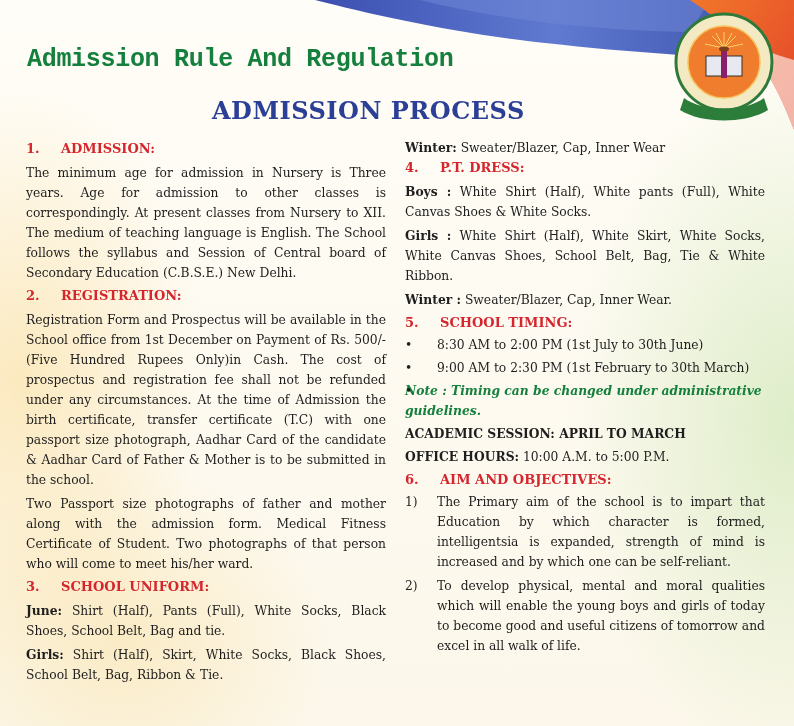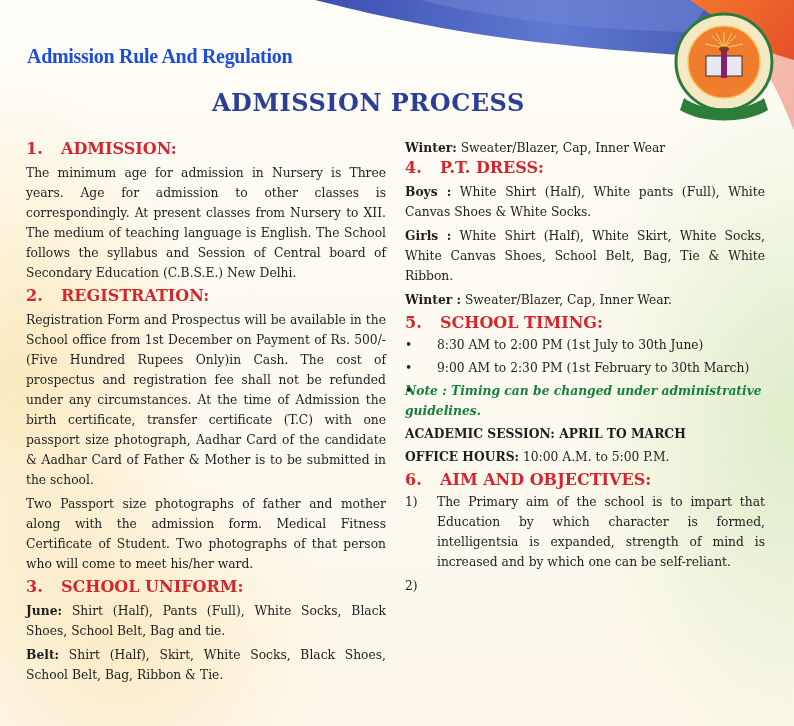--- a/index.html
+++ b/index.html
@@ -14,34 +14,34 @@
       radial-gradient(ellipse 260px 420px at 20px 380px, rgba(250,220,150,0.55), rgba(250,220,150,0) 70%),
       radial-gradient(ellipse 300px 250px at 120px 640px, rgba(248,220,150,0.45), rgba(248,220,150,0) 70%),
       radial-gradient(ellipse 320px 500px at 794px 420px, rgba(205,230,180,0.65), rgba(205,230,180,0) 70%),
       linear-gradient(180deg, #fffdf7 0%, #fcf7ea 100%);
   }
   .swoosh { position: absolute; left: 0; top: 0; width: 794px; height: 130px; }
   .logo { position: absolute; left: 672px; top: 6px; width: 104px; height: 120px; }
 
   .subtitle {
     position: absolute; left: 27px; top: 45px;
-    font-family: Liberation Serif, serif; font-size: 20px; font-weight: bold;
-    color: #1d4ed8; letter-spacing: -0.3px;
+    font-family: Liberation Mono, monospace; font-size: 25px; font-weight: bold;
+    color: #15803d; letter-spacing: -0.3px;
   }
   .main-title {
-    position: absolute; left: 212px; top: 88px;
+    position: absolute; left: 212px; top: 96px;
     font-family: "DejaVu Serif", serif; font-weight: bold; font-size: 24px;
     color: #2b3f96; letter-spacing: 0.5px;
   }
 
   .col { position: absolute; top: 134px; font-size: 12.3px; line-height: 20px; color: #1e1e1e; }
   .col.left { left: 26px; width: 360px; top: 139px; }
   .col.right { left: 405px; width: 360px; }
 
-  .heading { color: #d5262d; font-weight: bold; font-size: 16px; line-height: 20px; margin: 0 0 2px 0; }
+  .heading { color: #d5262d; font-weight: bold; font-size: 13px; line-height: 20px; margin: 0 0 2px 0; }
   .heading .num { display: inline-block; width: 35px; }
   .para { text-align: justify; margin: 4px 0 3px 0; }
   .para.tight { margin-bottom: 0; }
   b.lbl { font-weight: bold; }
 
   .bullet-list { margin: 0 0 2px 0; padding: 0; list-style: none; }
   .bullet-list li { position: relative; padding-left: 32px; text-align: justify; margin-bottom: 3px; }
   .bullet-list li .dot { position: absolute; left: 0; top: 0; }
 
   .note { color: #15803d; font-style: italic; font-weight: bold; margin: 0 0 3px 0; }
@@ -114,21 +114,21 @@
 
   <section>
     <p class="para">Two Passport size photographs of father and mother along with the admission form. Medical Fitness Certificate of Student. Two photographs of that person who will come to meet his/her ward.</p>
   </section>
 
   <section>
     <div class="heading">
       <span class="num">3.</span><span>SCHOOL UNIFORM:</span>
     </div>
     <p class="para"><b class="lbl">June:</b><span> Shirt (Half), Pants (Full), White Socks, Black Shoes, School Belt, Bag and tie.</span></p>
-    <p class="para"><b class="lbl">Belt:</b><span> Shirt (Half), Skirt, White Socks, Black Shoes, School Belt, Bag, Ribbon &amp; Tie.</span></p>
+    <p class="para"><b class="lbl">Girls:</b><span> Shirt (Half), Skirt, White Socks, Black Shoes, School Belt, Bag, Ribbon &amp; Tie.</span></p>
   </section>
 </div>
 
 <div class="col right">
   <p class="para tight"><b class="lbl">Winter:</b><span> Sweater/Blazer, Cap, Inner Wear</span></p>
 
   <section>
     <div class="heading">
       <span class="num">4.</span><span>P.T. DRESS:</span>
     </div>
@@ -150,16 +150,16 @@
     <p class="info"><b class="lbl">ACADEMIC SESSION: APRIL TO MARCH</b></p>
     <p class="info"><b class="lbl">OFFICE HOURS:</b><span> 10:00 A.M. to 5:00 P.M.</span></p>
   </section>
 
   <section>
     <div class="heading">
       <span class="num">6.</span><span>AIM AND OBJECTIVES:</span>
     </div>
     <ol class="num-list">
       <li><span class="n">1)</span><span>The Primary aim of the school is to impart that Education by which character is formed, intelligentsia is expanded, strength of mind is increased and by which one can be self-reliant.</span></li>
-      <li><span class="n">2)</span></li>
+      <li><span class="n">2)</span><span>To develop physical, mental and moral qualities which will enable the young boys and girls of today to become good and useful citizens of tomorrow and excel in all walk of life.</span></li>
     </ol>
   </section>
 </div>
 
 </body></html>

